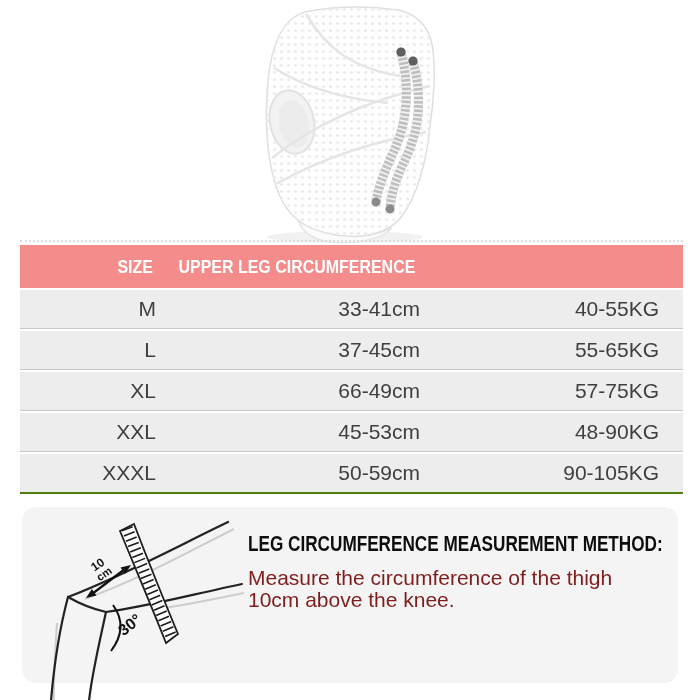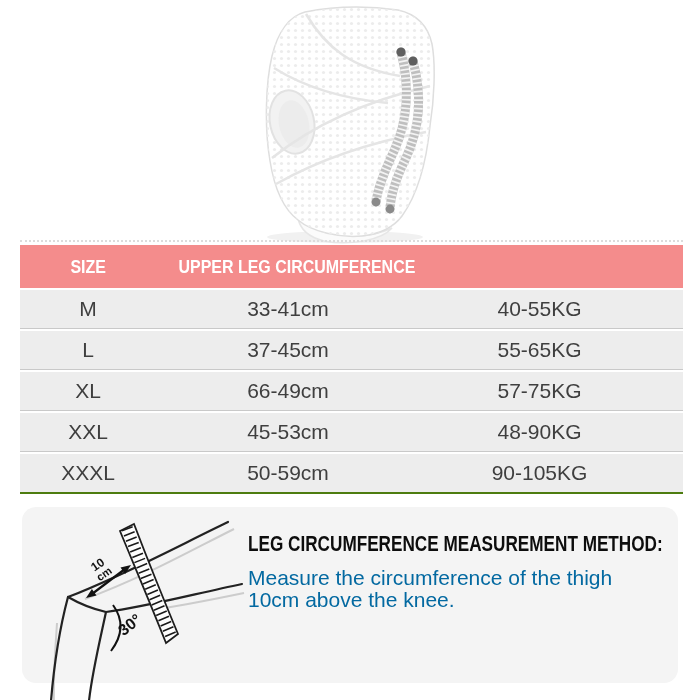--- a/index.html
+++ b/index.html
@@ -5,21 +5,21 @@
   html,body{margin:0;padding:0;background:#ffffff;}
   .stage{
     position:relative;width:700px;height:700px;background:#ffffff;
     font-family:"Liberation Sans", sans-serif;overflow:hidden;
   }
   
   .brace-wrap{position:absolute;left:250px;top:6px;width:190px;height:238px;}
   
   .size-table{position:absolute;left:20px;top:240px;width:663px;}
   .table-dotted-top{border-top:2px dotted #dcdcdc;height:1px;margin-bottom:2px;}
-  .trow{display:grid;grid-template-columns:136px 264px 1fr;align-items:center;text-align:center;}
+  .trow{display:grid;grid-template-columns:136px 264px 1fr;align-items:center;text-align:right;}
   .thead{height:43px;color:#ffffff;font-weight:bold;font-size:19px;}
   .thead .cell{white-space:nowrap;}
   .condensed{display:inline-block;transform:scaleX(0.84);}
   .tdata{height:38px;background:#ededed;border-bottom:1px solid #c9c9c9;margin-top:2px;
          font-size:21px;color:#3f3f3f;}
   .tdata:last-of-type{border-bottom:2px solid #4d7c0f;}
   .cell.col3{padding-right:24px;}
   
   .measure-panel{position:absolute;left:22px;top:507px;width:656px;height:176px;
                  background:#f4f4f4;border-radius:14px;}
@@ -148,16 +148,16 @@
     </g>
 
     <path d="M 83,100 Q 99,122 81,146" fill="none" stroke="#111111" stroke-width="2"></path>
     <g transform="translate(103,124) rotate(-38)">
       <text x="0" y="0" text-anchor="middle" font-size="16" font-weight="bold" fill="#111111">30°</text>
     </g>
   </svg>
 
   <div class="measure-text">
     <h3 class="measure-title">LEG CIRCUMFERENCE MEASUREMENT METHOD:</h3>
-    <p class="measure-desc" style="color:#0369a1;">Measure the circumference of the thigh 10cm above the knee.</p>
+    <p class="measure-desc" style="color:#7f1d1d;">Measure the circumference of the thigh 10cm above the knee.</p>
   </div>
 
 </div>
 
 </body></html>

